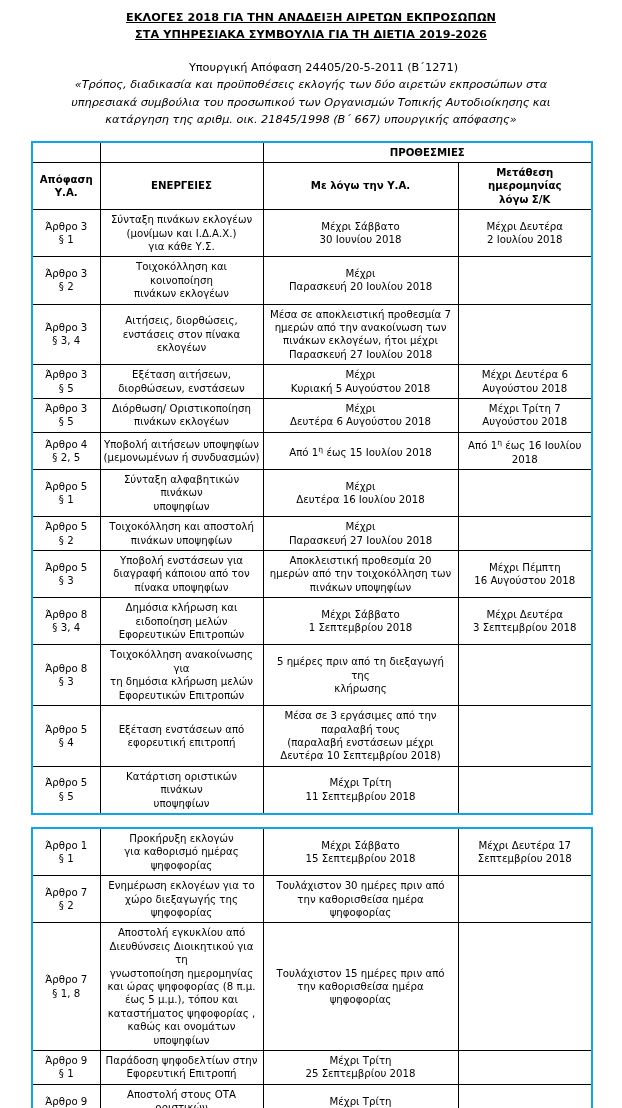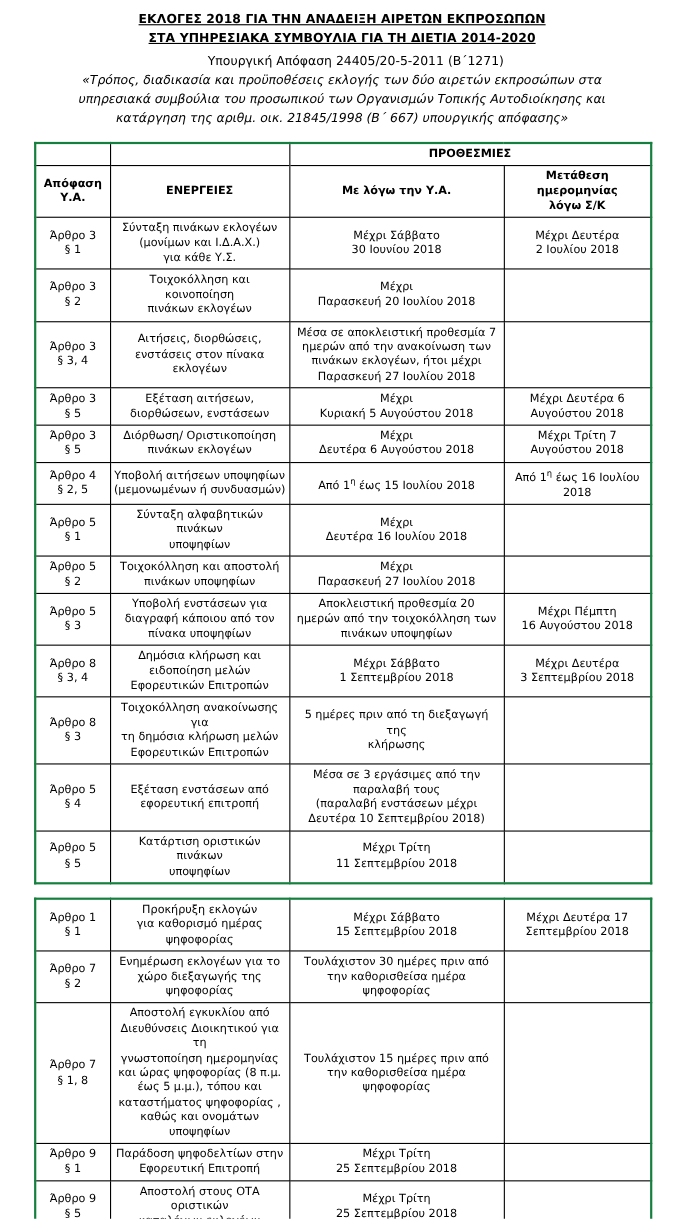--- a/index.html
+++ b/index.html
@@ -33,21 +33,21 @@
     font-size: 11.2px;
     font-weight: bold;
     text-decoration: underline;
     letter-spacing: 0.1px;
     line-height: 17px;
     white-space: nowrap;
   }
   .subtitle {
     font-size: 11.3px;
     line-height: 17px;
-    margin-top: 4px;
+    margin-top: 16px;
     white-space: nowrap;
     padding-left: 25px;
   }
   .quote {
     font-size: 11.3px;
     font-style: italic;
     line-height: 17.5px;
     padding: 0 28px;
   }
   .quote-line { display: block; white-space: nowrap; }
@@ -55,21 +55,21 @@
 
   
   .tbl-wrap {
     margin: 0 auto;
     width: 560px;
   }
   table.grid {
     border-collapse: collapse;
     table-layout: fixed;
     width: 560px;
-    border: 2px solid #15803d;
+    border: 2px solid #0ea5e9;
   }
   table.grid td, table.grid th {
     border: 1px solid #000;
     padding: 3px 3px;
     font-size: 10.2px;
     line-height: 13.4px;
     text-align: center;
     vertical-align: middle;
     font-weight: normal;
   }
@@ -90,21 +90,21 @@
 
   .sup { vertical-align: super; font-size: 7.6px; }
 </style>
 </head>
 <body>
 
 <div class="page">
 
   <div class="header">
     <div class="title-line">ΕΚΛΟΓΕΣ 2018 ΓΙΑ ΤΗΝ ΑΝΑΔΕΙΞΗ ΑΙΡΕΤΩΝ ΕΚΠΡΟΣΩΠΩΝ</div>
-    <div class="title-line">ΣΤΑ ΥΠΗΡΕΣΙΑΚΑ ΣΥΜΒΟΥΛΙΑ ΓΙΑ ΤΗ ΔΙΕΤΙΑ 2014-2020</div>
+    <div class="title-line">ΣΤΑ ΥΠΗΡΕΣΙΑΚΑ ΣΥΜΒΟΥΛΙΑ ΓΙΑ ΤΗ ΔΙΕΤΙΑ 2019-2026</div>
     <div class="subtitle">Υπουργική Απόφαση 24405/20-5-2011 (Β΄1271)</div>
     <div class="quote">
       <span class="quote-line">«Τρόπος, διαδικασία και προϋποθέσεις εκλογής των δύο αιρετών εκπροσώπων στα</span>
       <span class="quote-line l2">υπηρεσιακά συμβούλια του προσωπικού των Οργανισμών Τοπικής Αυτοδιοίκησης και</span>
       <span class="quote-line">κατάργηση της αριθμ. οικ. 21845/1998 (Β΄ 667) υπουργικής απόφασης»</span>
     </div>
   </div>
 
   <div class="tbl-wrap" style="margin-top:12px;">
     <table class="grid" id="table1">

